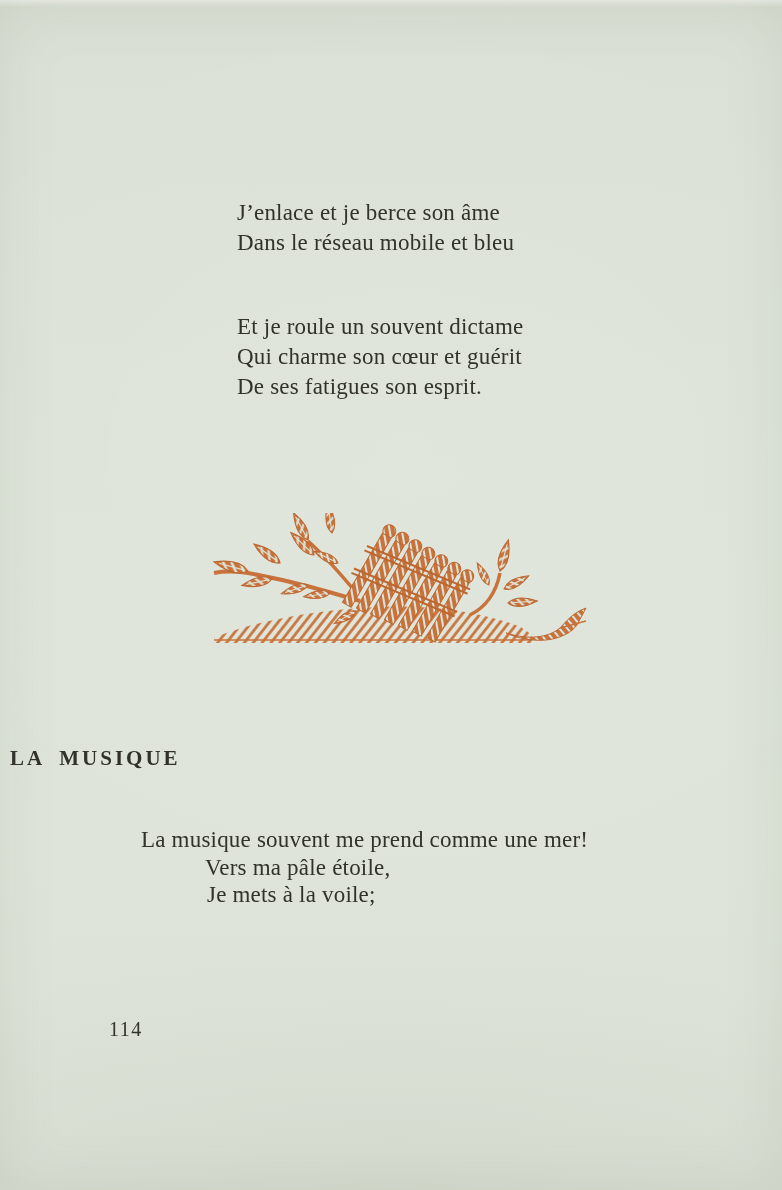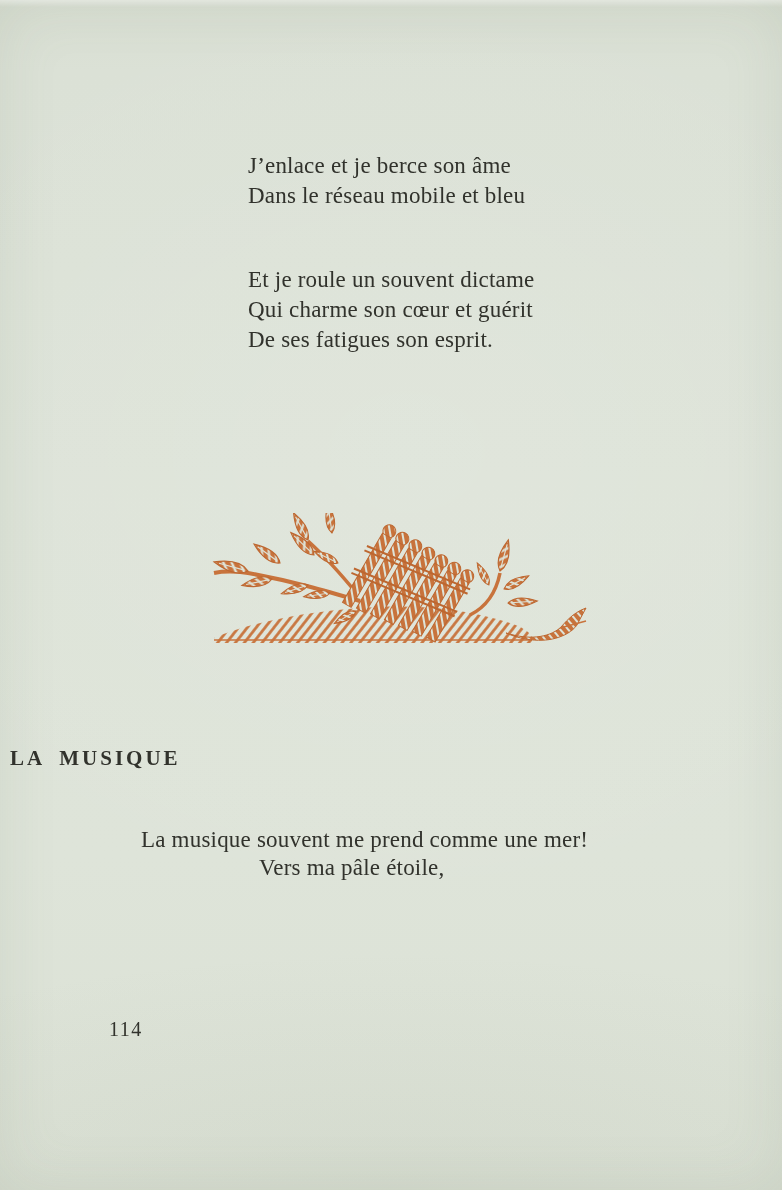--- a/index.html
+++ b/index.html
@@ -22,39 +22,39 @@
     left: 0; top: 0; right: 0;
     height: 7px;
     background: linear-gradient(180deg, rgba(255,255,255,0.38), rgba(255,255,255,0));
   }
   .stanza {
     position: absolute;
     font-size: 23px;
     letter-spacing: 0.2px;
     white-space: nowrap;
   }
-  .stanza-top { left: 248px; line-height: 30px; }
+  .stanza-top { left: 237px; line-height: 30px; margin-top: 47px; }
   #stanza1 { top: 151px; }
   #stanza2 { top: 265px; }
   .poem-title {
     position: absolute;
     top: 746px;
     left: 0;
     width: 100%;
     margin: 0;
     text-align: left;
     font-size: 21px;
     font-weight: 600;
     letter-spacing: 3px;
     word-spacing: 7px;
     padding-left: 10px;
     box-sizing: border-box;
   }
   #stanza3 { left: 141px; top: 826px; line-height: 27.5px; }
-  #stanza3 .indent-a { margin-left: 118px; }
+  #stanza3 .indent-a { margin-left: 64px; }
   #stanza3 .indent-b { margin-left: 66px; }
   .page-number {
     position: absolute;
     left: 109px;
     top: 1018px;
     font-size: 20px;
     letter-spacing: 1.5px;
     font-variant-numeric: oldstyle-nums;
   }
   .ornament {
@@ -155,17 +155,18 @@
         <line x1="-7" y1="57" x2="104" y2="43"></line>
       </g>
     </g>
   </svg>
 
   <h1 class="poem-title">LA MUSIQUE</h1>
 
   <div class="stanza" id="stanza3">
     <div>La musique souvent me prend comme une mer!</div>
     <div class="indent-a">Vers ma pâle étoile,</div>
+    <div class="indent-b">Je mets à la voile;</div>
   </div>
 
   <div class="page-number">114</div>
 
 </div>
 
 </body></html>

